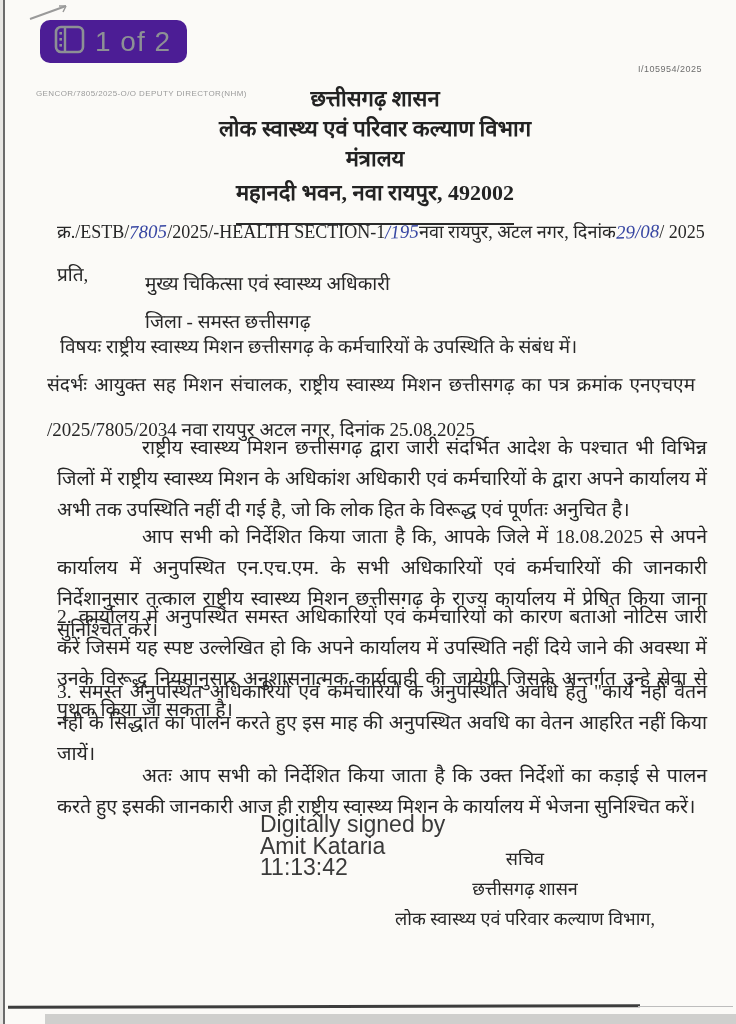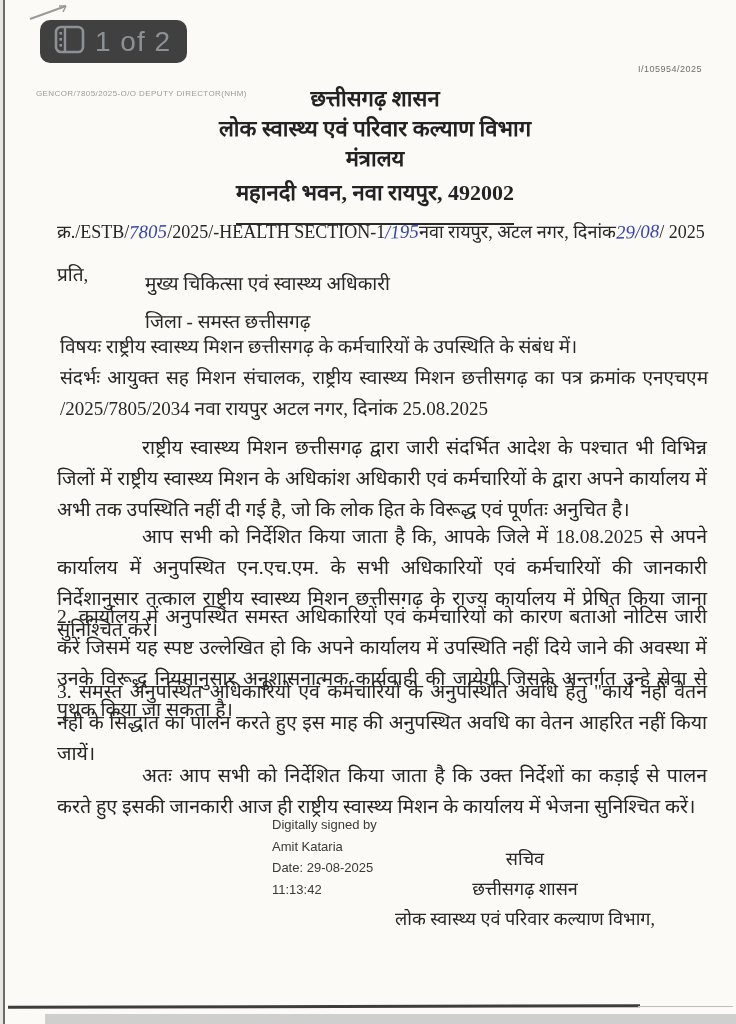--- a/index.html
+++ b/index.html
@@ -36,21 +36,21 @@
     background: #cfcfcd;
   }
   .pen-mark {
     position: absolute; left: 26px; top: 0; width: 50px; height: 22px;
   }
 
   
   .page-badge {
     position: absolute; left: 40px; top: 20px; height: 43px;
     display: flex; align-items: center; gap: 10px;
-    background: #404040; border-radius: 10px; padding: 0 16px 0 14px;
+    background: #4c1d95; border-radius: 10px; padding: 0 16px 0 14px;
     font-family: "Liberation Sans", sans-serif;
   }
   .page-badge .label {
     font-size: 28px; color: #8d9095; letter-spacing: 1px;
   }
 
   .small-ref {
     position: absolute; left: 36px; top: 59px;
     font-family: "Liberation Sans", sans-serif;
     font-size: 8px; color: #9b9b9b; letter-spacing: 0.4px; margin-top: 30px;
@@ -84,38 +84,38 @@
 
   .addr-salutation { position: absolute; left: 57px; top: 261px; font-size: 19px; color: #262626; }
   .addr-line1 { position: absolute; left: 145px; top: 270px; font-size: 19px; color: #262626; }
   .addr-line2 { position: absolute; left: 145px; top: 308px; font-size: 19px; color: #262626; }
 
   .subject-line {
     position: absolute; left: 60px; top: 333px; width: 648px;
     font-size: 19px; color: #262626;
   }
   .reference-para {
-    position: absolute; left: 60px; top: 362px; width: 648px;
-    font-size: 19px; line-height: 31px; color: #262626; text-align: justify;
+    position: absolute; left: 47px; top: 362px; width: 648px;
+    font-size: 19px; line-height: 45px; color: #262626; text-align: justify;
   }
 
   .body-para {
     position: absolute; left: 57px; width: 650px;
     font-size: 19.5px; line-height: 31px; color: #262626; text-align: justify;
   }
   .p1 { top: 432px; text-indent: 85px; }
   .p2 { top: 521px; text-indent: 85px; }
   .p3 { top: 601px; }
   .p4 { top: 676px; }
   .p5 { top: 760px; text-indent: 85px; }
 
   .digital-signature {
-    position: absolute; left: 272px; top: 814px;
+    position: absolute; left: 260px; top: 814px;
     font-family: "Liberation Sans", sans-serif;
-    font-size: 13px; line-height: 21.5px; color: #3a3a3a;
+    font-size: 23px; line-height: 21.5px; color: #3a3a3a;
   }
   .authority-signature {
     position: absolute; left: 370px; top: 846px; width: 310px;
     text-align: center; font-size: 18px; color: #262626;
   }
   .authority-signature div { margin-bottom: 6px; }
 </style>
 </head>
 <body>
 
@@ -162,21 +162,20 @@
 
   <div class="body-para p1">राष्ट्रीय स्वास्थ्य मिशन छत्तीसगढ़ द्वारा जारी संदर्भित आदेश के पश्चात भी विभिन्न जिलों में राष्ट्रीय स्वास्थ्य मिशन के अधिकांश अधिकारी एवं कर्मचारियों के द्वारा अपने कार्यालय में अभी तक उपस्थिति नहीं दी गई है, जो कि लोक हित के विरूद्ध एवं पूर्णतः अनुचित है।</div>
   <div class="body-para p2">आप सभी को निर्देशित किया जाता है कि, आपके जिले में 18.08.2025 से अपने कार्यालय में अनुपस्थित एन.एच.एम. के सभी अधिकारियों एवं कर्मचारियों की जानकारी निर्देशानुसार तत्काल राष्ट्रीय स्वास्थ्य मिशन छत्तीसगढ़ के राज्य कार्यालय में प्रेषित किया जाना सुनिश्चित करें।</div>
   <div class="body-para p3">2. कार्यालय में अनुपस्थित समस्त अधिकारियों एवं कर्मचारियों को कारण बताओ नोटिस जारी करें जिसमें यह स्पष्ट उल्लेखित हो कि अपने कार्यालय में उपस्थिति नहीं दिये जाने की अवस्था में उनके विरूद्ध नियमानुसार अनुशासनात्मक कार्यवाही की जायेगी जिसके अन्तर्गत उन्हे सेवा से पृथक किया जा सकता है।</div>
   <div class="body-para p4">3. समस्त अनुपस्थित अधिकारियों एवं कर्मचारियों के अनुपस्थिति अवधि हेतु "कार्य नहीं वेतन नही के सिद्धांत का पालन करते हुए इस माह की अनुपस्थित अवधि का वेतन आहरित नहीं किया जायें।</div>
   <div class="body-para p5">अतः आप सभी को निर्देशित किया जाता है कि उक्त निर्देशों का कड़ाई से पालन करते हुए इसकी जानकारी आज ही राष्ट्रीय स्वास्थ्य मिशन के कार्यालय में भेजना सुनिश्चित करें।</div>
 
   <div class="digital-signature">
     <div>Digitally signed by</div>
     <div>Amit Kataria</div>
-    <div>Date: 29-08-2025</div>
     <div>11:13:42</div>
   </div>
 
   <div class="authority-signature">
     <div>सचिव</div>
     <div>छत्तीसगढ़ शासन</div>
     <div>लोक स्वास्थ्य एवं परिवार कल्याण विभाग,</div>
   </div>
 
   <div class="bottom-scan-line"></div>

